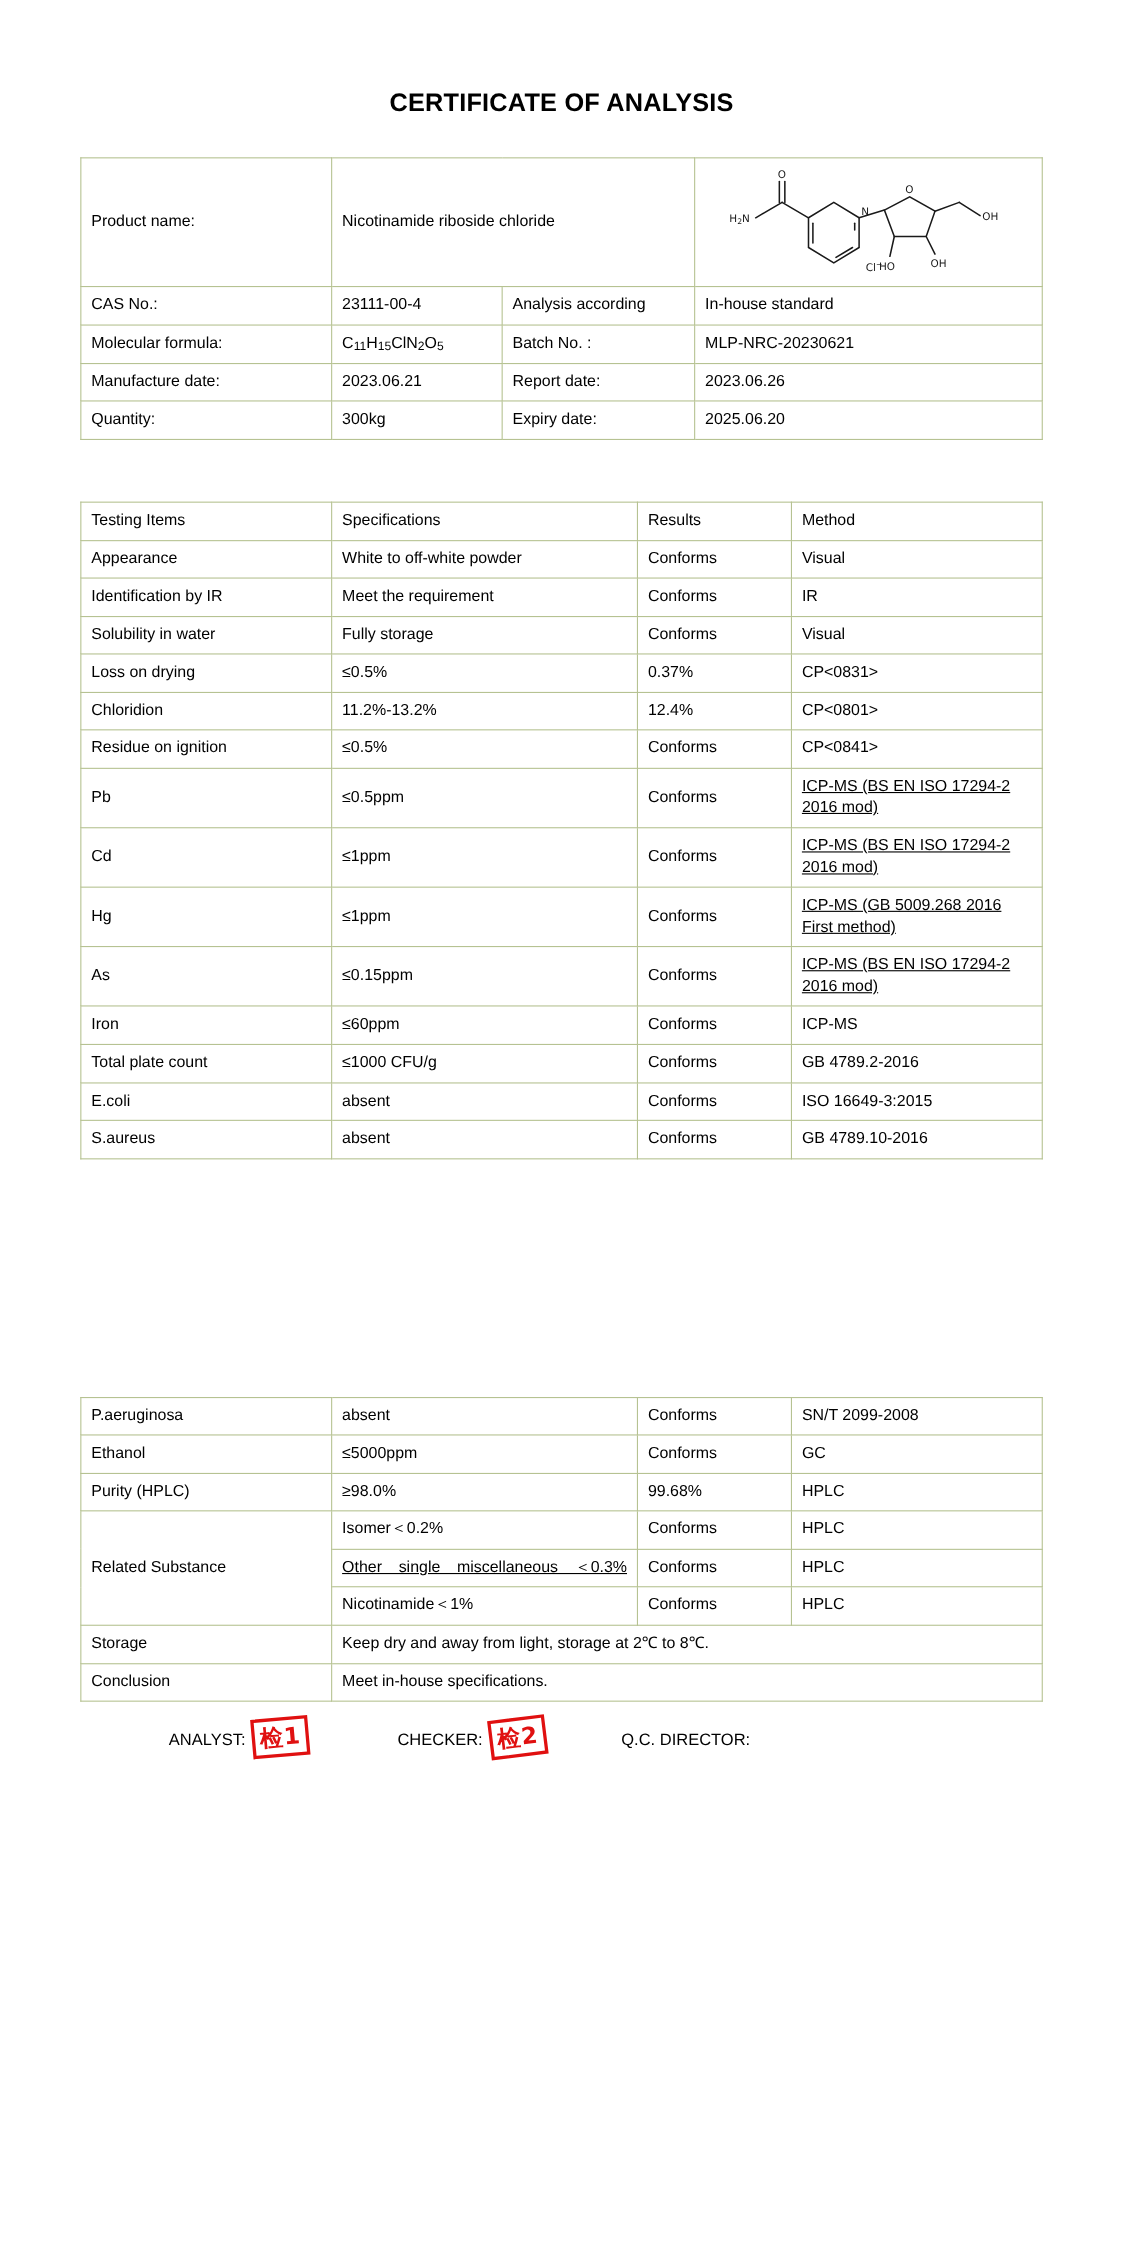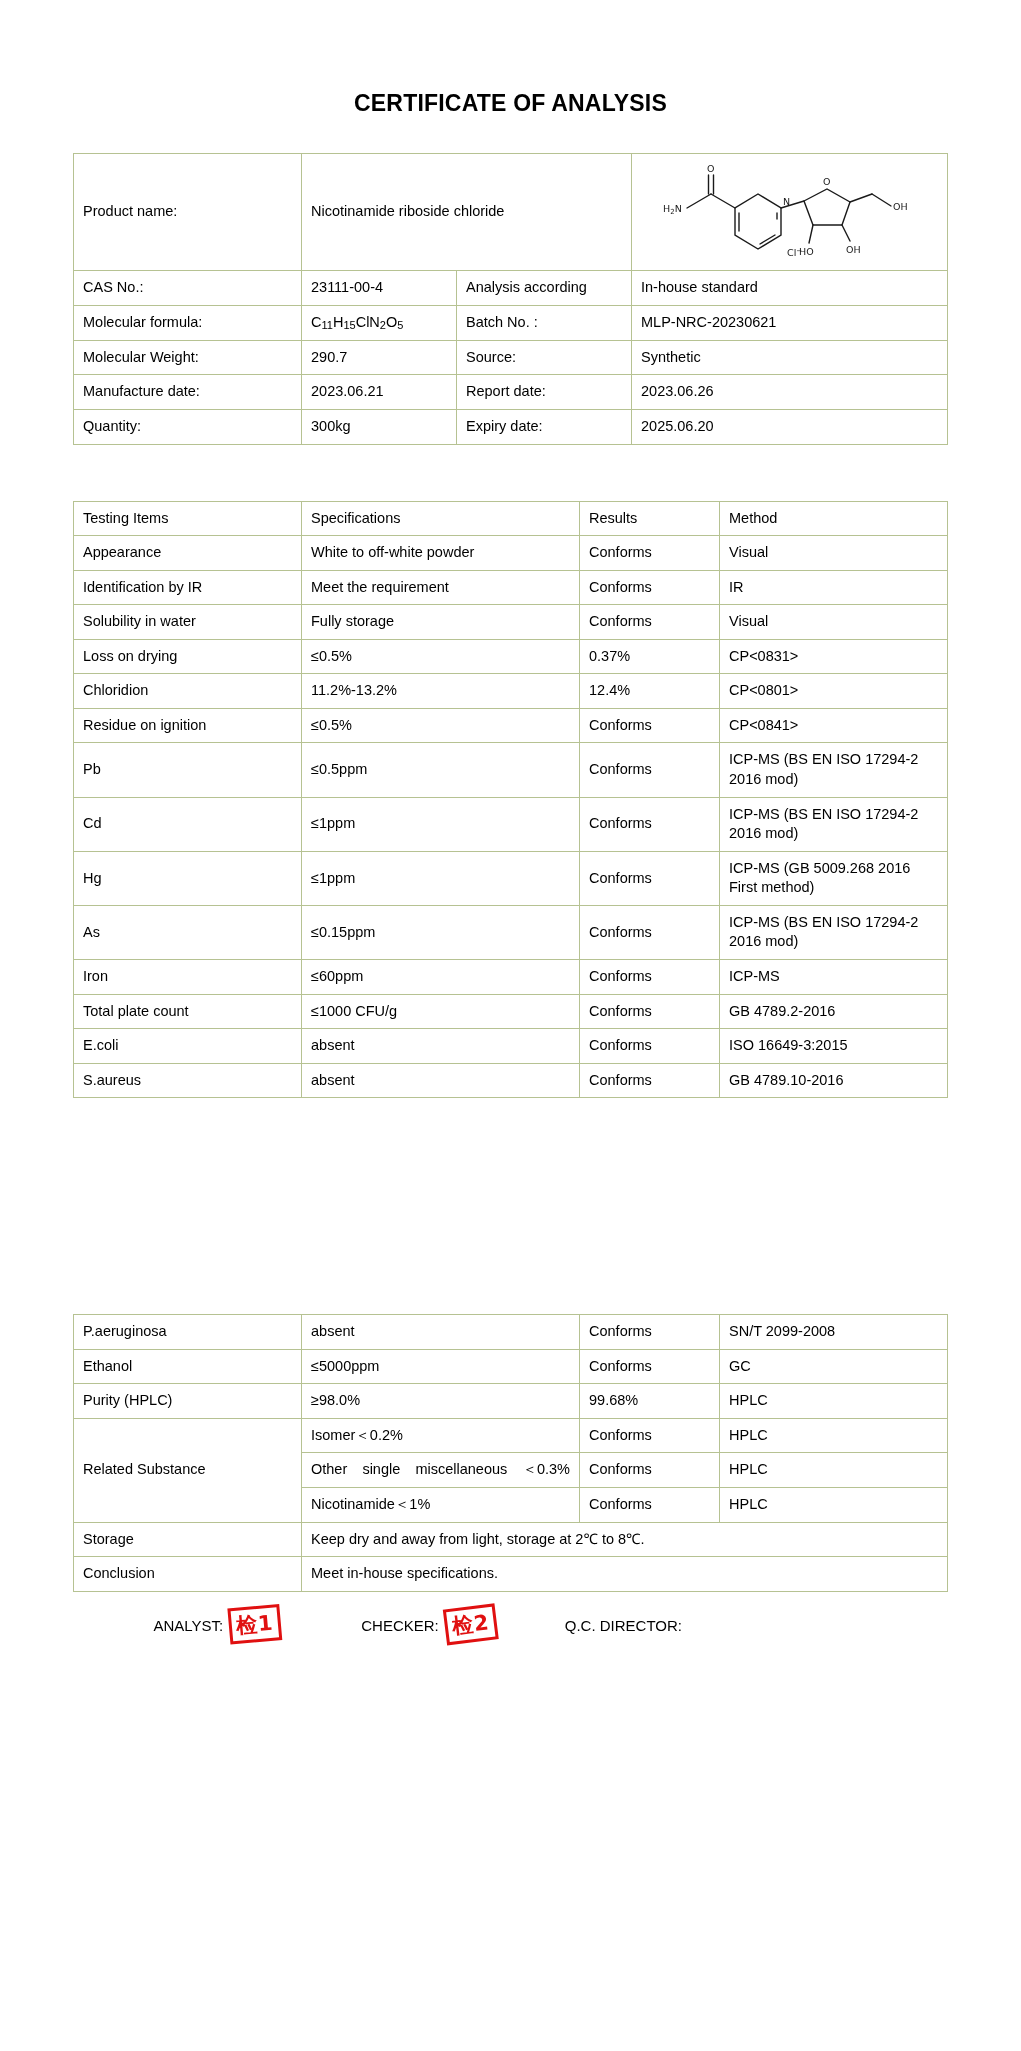--- a/index.html
+++ b/index.html
@@ -21,21 +21,21 @@
     box-sizing: border-box;
     padding: 0;
   }
   .doc-title {
     text-align: center;
     font-size: 23px;
     font-weight: bold;
     letter-spacing: 0.2px;
     padding-top: 75px;
     padding-bottom: 0;
-    margin: 15px;
+    margin: 5px;
   }
 
   
   table.coa {
     border-collapse: collapse;
     table-layout: fixed;
     width: 874px;
     margin: 0 auto;
     font-size: 14.5px;
   }
@@ -71,21 +71,21 @@
   sub { font-size: 0.76em; vertical-align: -0.22em; }
 
   
   .tests-wrap { margin-top: 56px; }
   table.tests { width: 874px; }
   .c-item   { width: 228px; }
   .c-spec   { width: 278px; }
   .c-result { width: 140px; }
   .c-method { width: 228px; }
   table.tests td { height: 19px; }
-  td.two-line { line-height: 1.45; }
+  td.two-line { line-height: 1.45; text-decoration: underline; }
   .spec-justify {
     text-align: justify;
     text-align-last: justify;
   }
 
   
   .tests2-wrap { margin-top: 216px; }
 
   
   .signatures {
@@ -201,26 +201,20 @@
           <td>In-house standard</td>
         </tr>
 
         <tr>
           <td>Molecular formula:</td>
           <td>C<sub>11</sub>H<sub>15</sub>ClN<sub>2</sub>O<sub>5</sub></td>
           <td>Batch No. :</td>
           <td>MLP-NRC-20230621</td>
         </tr>
 
-        <tr>
-          <td>Molecular Weight:</td>
-          <td>290.7</td>
-          <td>Source:</td>
-          <td>Synthetic</td>
-        </tr>
 
         <tr>
           <td>Manufacture date:</td>
           <td>2023.06.21</td>
           <td>Report date:</td>
           <td>2023.06.26</td>
         </tr>
 
         <tr>
           <td>Quantity:</td>

